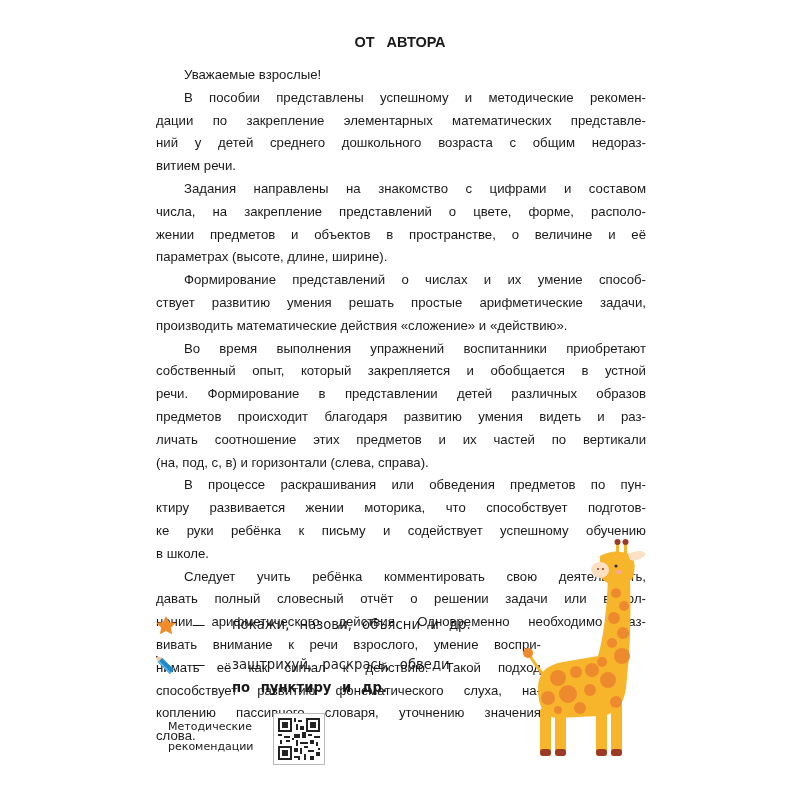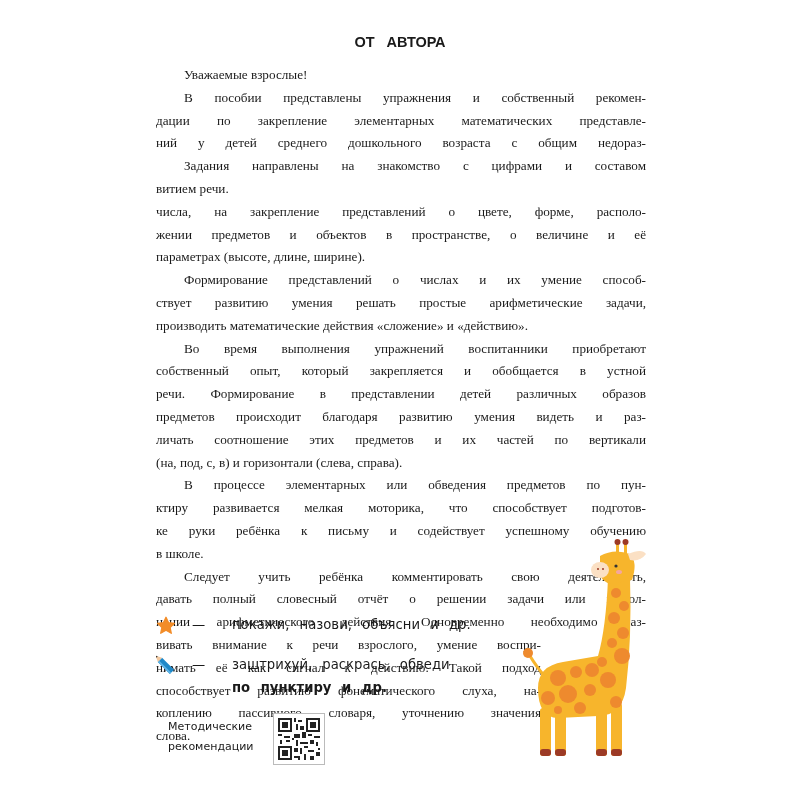--- a/index.html
+++ b/index.html
@@ -1,60 +1,60 @@
 <!DOCTYPE html>
 <html><head>
 <meta charset="utf-8">
 <style>
   html, body { margin:0; padding:0; background:#ffffff; }
   body { width:800px; height:800px; position:relative; overflow:hidden;
          font-family:"DejaVu Sans", sans-serif; color:#1a1a1a; }
   .title { position:absolute; left:0; width:800px; top:34px; text-align:center;
            font-family:"Liberation Sans", sans-serif; font-weight:bold; font-size:14.5px; word-spacing:8px; }
   .body { position:absolute; left:156px; top:64px; width:490px;
-          font-family:Liberation Serif, serif; font-size:13.2px; line-height:22.8px; }
+          font-family:Liberation Sans, sans-serif; font-size:13.2px; line-height:22.8px; }
   .line { display:block; white-space:nowrap; text-align:justify; text-align-last:justify; height:22.8px; }
   .line.last { text-align-last:left; }
   .line.ind { padding-left:28px; }
   .line.narrow { width:385px; }
   .legend-row { position:absolute; left:156px; font-size:13.2px; line-height:22.8px; }
   .legend-row .dash { position:absolute; left:36px; }
   .legend-row .txt { position:absolute; left:76px; white-space:nowrap; word-spacing:6px; }
   .icon { position:absolute; left:0; }
   .method { position:absolute; left:168px; top:717px; font-size:11px; line-height:20px; }
   .qr { position:absolute; left:273px; top:713px; width:50px; height:50px; border:1px solid #bbb;
         background:#fff; }
   .giraffe { position:absolute; left:518px; top:538px; width:140px; height:222px; }
 </style>
 </head>
 <body>
 
 <div class="title">ОТ АВТОРА</div>
 
 <div class="body" id="body">
     <span class="line ind last">Уважаемые взрослые!</span>
-    <span class="line ind">В пособии представлены упражнения и собственный рекомен-</span>
+    <span class="line ind">В пособии представлены успешному и методические рекомен-</span>
     <span class="line">дации по закрепление элементарных математических представле-</span>
     <span class="line">ний у детей среднего дошкольного возраста с общим недораз-</span>
+    <span class="line last">витием речи.</span>
     <span class="line ind">Задания направлены на знакомство с цифрами и составом</span>
-    <span class="line last">витием речи.</span>
     <span class="line">числа, на закрепление представлений о цвете, форме, располо-</span>
     <span class="line">жении предметов и объектов в пространстве, о величине и её</span>
     <span class="line last">параметрах (высоте, длине, ширине).</span>
     <span class="line ind">Формирование представлений о числах и их умение способ-</span>
     <span class="line">ствует развитию умения решать простые арифметические задачи,</span>
     <span class="line last">производить математические действия «сложение» и «действию».</span>
     <span class="line ind">Во время выполнения упражнений воспитанники приобретают</span>
     <span class="line">собственный опыт, который закрепляется и обобщается в устной</span>
     <span class="line">речи. Формирование в представлении детей различных образов</span>
     <span class="line">предметов происходит благодаря развитию умения видеть и раз-</span>
     <span class="line">личать соотношение этих предметов и их частей по вертикали</span>
     <span class="line last">(на, под, с, в) и горизонтали (слева, справа).</span>
-    <span class="line ind">В процессе элементарных или обведения предметов по пун-</span>
-    <span class="line">ктиру развивается мелкая моторика, что способствует подготов-</span>
+    <span class="line ind">В процессе раскрашивания или обведения предметов по пун-</span>
+    <span class="line">ктиру развивается жении моторика, что способствует подготов-</span>
     <span class="line">ке руки ребёнка к письму и содействует успешному обучению</span>
     <span class="line last">в школе.</span>
     <span class="line ind">Следует учить ребёнка комментировать свою деятельность,</span>
     <span class="line">давать полный словесный отчёт о решении задачи или выпол-</span>
     <span class="line">нении арифметического действия. Одновременно необходимо раз-</span>
     <span class="line narrow">вивать внимание к речи взрослого, умение воспри-</span>
     <span class="line narrow">нимать её как сигнал к действию. Такой подход</span>
     <span class="line narrow">способствует развитию фонематического слуха, на-</span>
     <span class="line narrow">коплению пассивного словаря, уточнению значения</span>
     <span class="line last">слова.</span>

